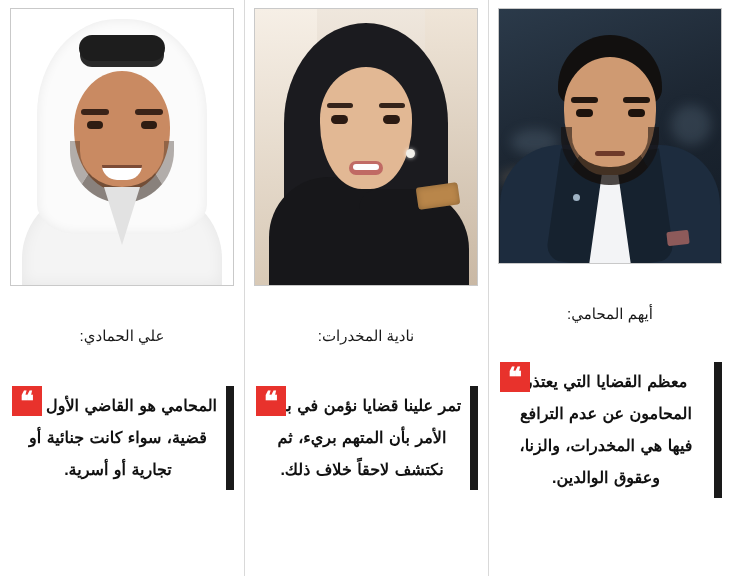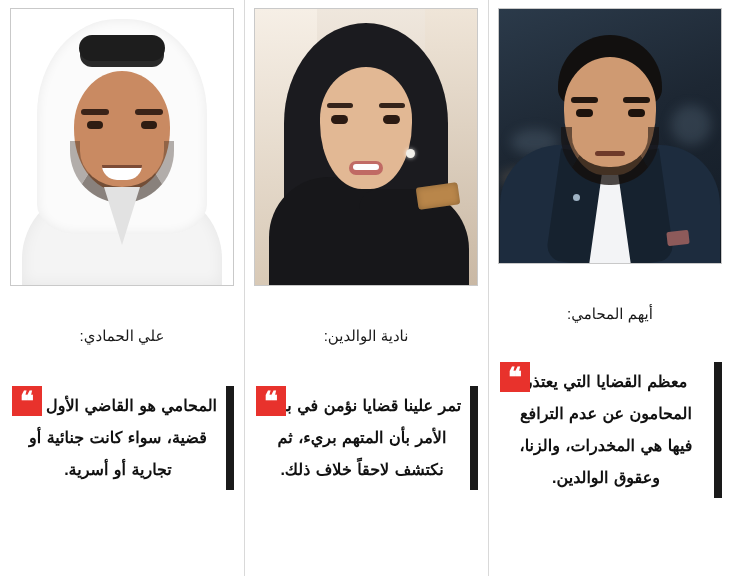--- a/index.html
+++ b/index.html
@@ -394,21 +394,21 @@
         <div class="brow-l"></div>
         <div class="brow-r"></div>
         <div class="eye-l"></div>
         <div class="eye-r"></div>
         <div class="lips"></div>
         <div class="teeth"></div>
         <div class="earring"></div>
         <div class="badge"></div>
       </div>
     </div>
-    <div class="caption">نادية الوالدين:</div>
+    <div class="caption">نادية المخدرات:</div>
     <div class="quote-wrap">
       <div class="quote-bar"></div>
       <div class="quote-body">
         <div class="quote-mark">❝</div>
         <div class="quote-text">تمر علينا قضايا نؤمن في بادئ الأمر بأن المتهم بريء، ثم نكتشف لاحقاً خلاف ذلك.</div>
       </div>
     </div>
   </div>
 
   <div class="column">

